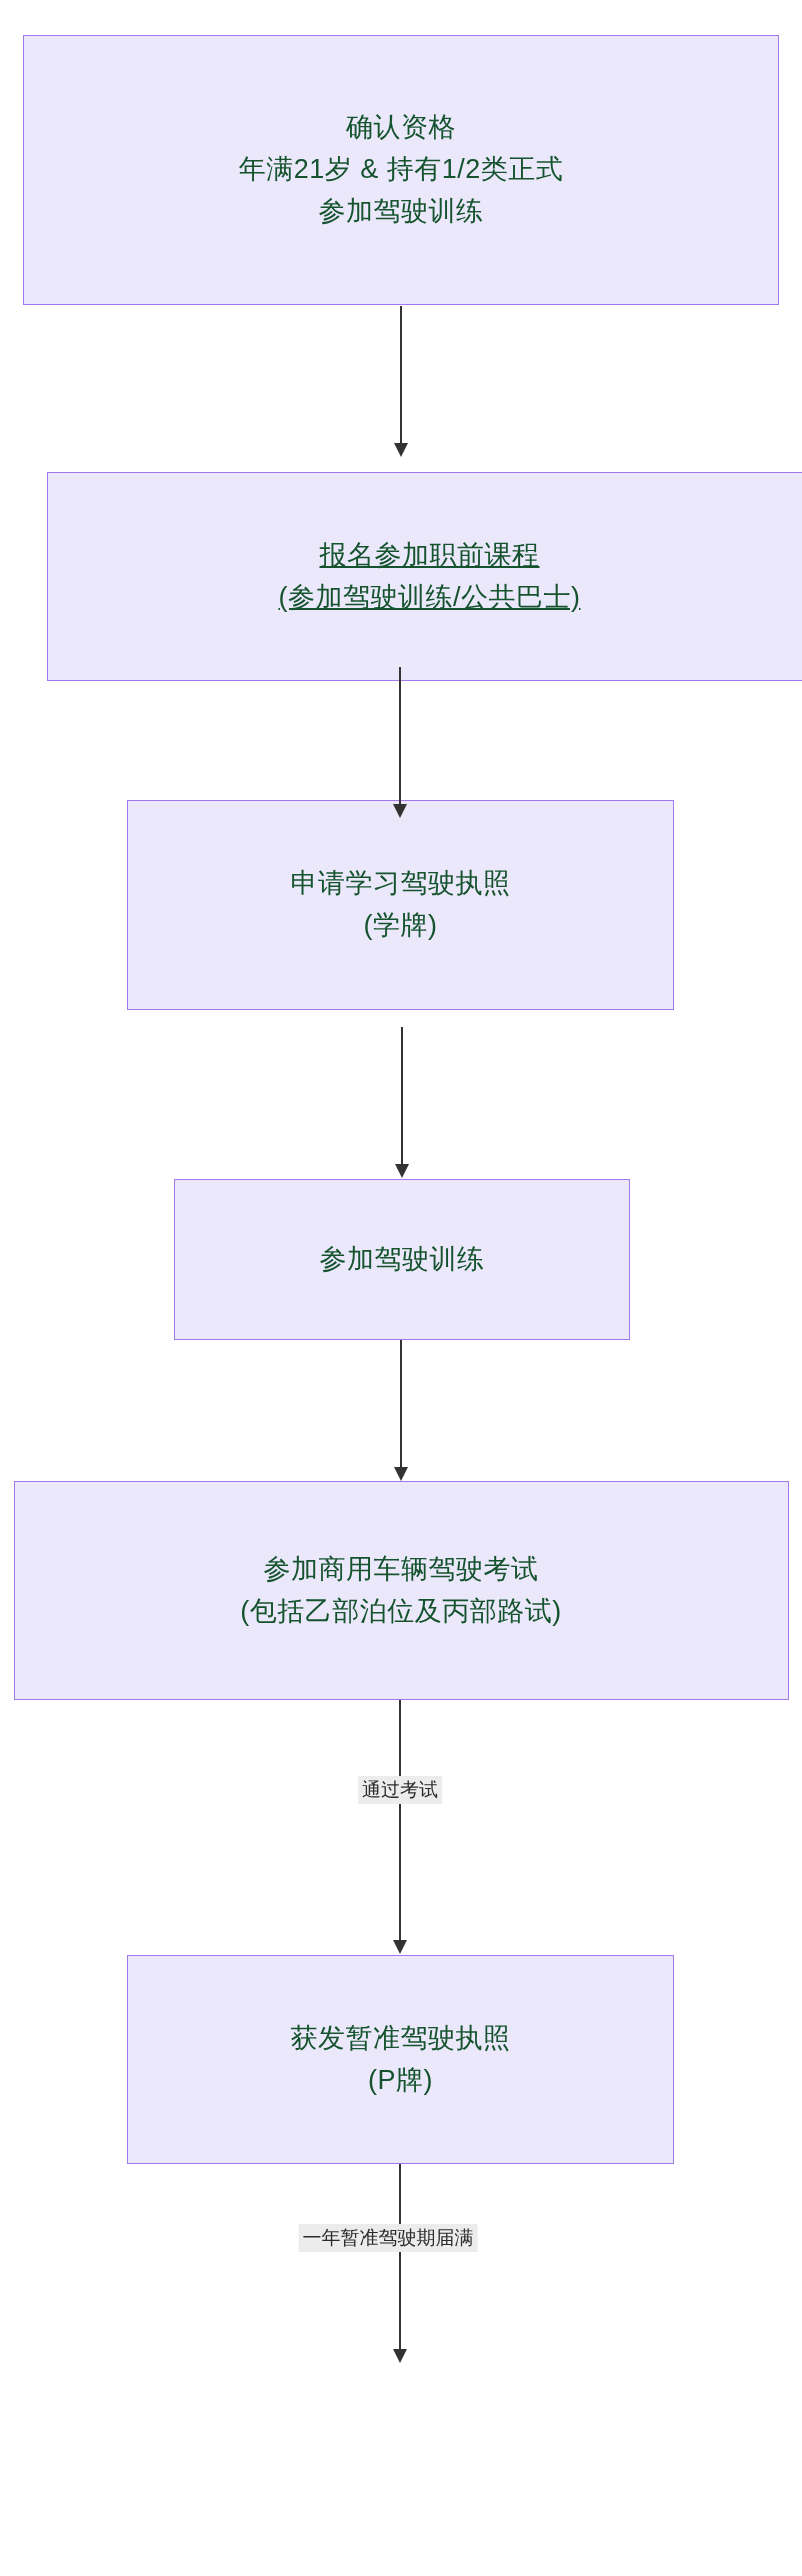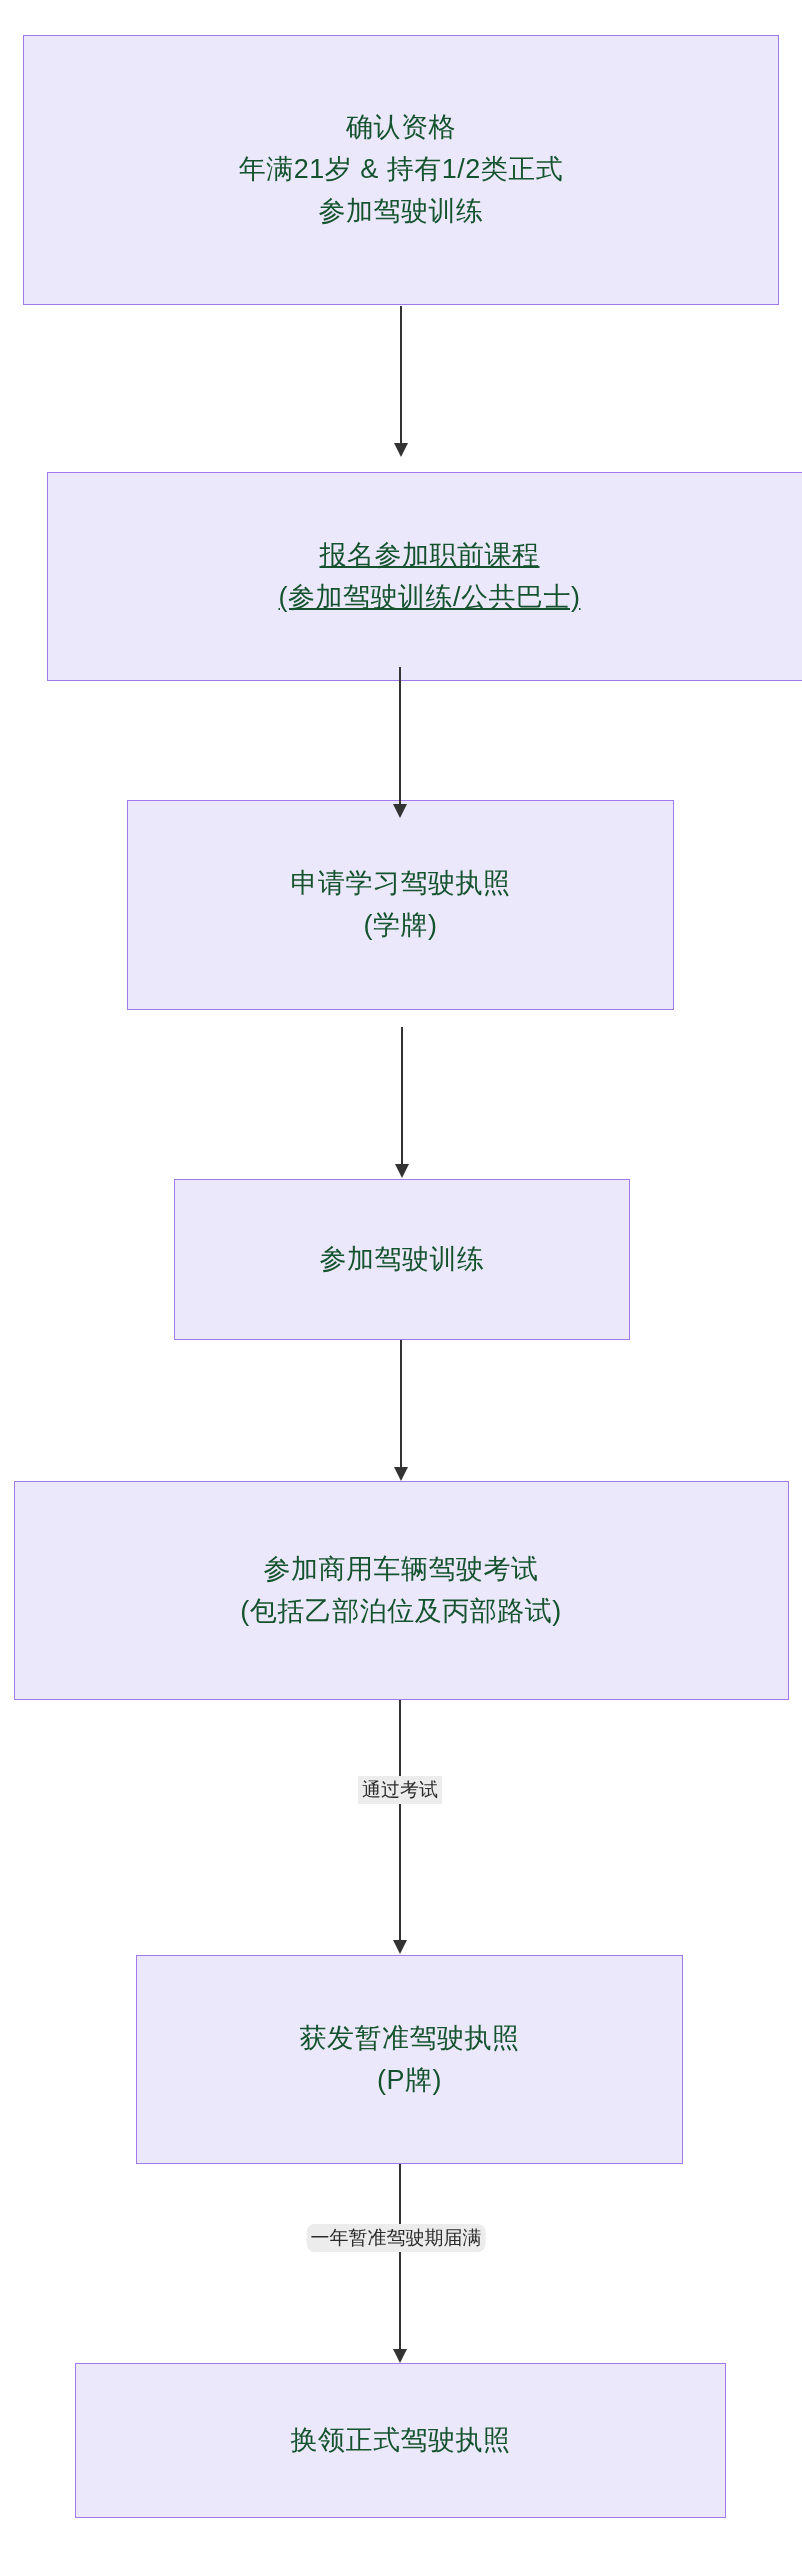--- a/index.html
+++ b/index.html
@@ -85,26 +85,23 @@
       <span class="line">申请学习驾驶执照</span>
       <span class="line">(学牌)</span>
     </div>
     <div class="node" style="left: 174px; top: 1179px; width: 456px; height: 161px;">
       <span class="line">参加驾驶训练</span>
     </div>
     <div class="node" style="left: 13.6px; top: 1481px; width: 775px; height: 219px;">
       <span class="line">参加商用车辆驾驶考试</span>
       <span class="line">(包括乙部泊位及丙部路试)</span>
     </div>
-    <div class="node" style="left: 136px; top: 1955px; width: 547px; height: 209px;">
+    <div class="node" style="left: 127px; top: 1955px; width: 547px; height: 209px;">
       <span class="line">获发暂准驾驶执照</span>
       <span class="line">(P牌)</span>
-    </div>
-    <div class="node" style="left: 75px; top: 2363px; width: 651px; height: 155px;">
-      <span class="line">换领正式驾驶执照</span>
     </div>
     <div class="edge" style="left: 401px; top: 306px; width: 0px; height: 151px;">
       <div class="stem" style="left: -1px; height: 138px;"></div>
       <div class="head" style="top: 137px;"></div>
     </div>
     <div class="edge" style="left: 400px; top: 667px; width: 0px; height: 151px;">
       <div class="stem" style="left: -1px; height: 138px;"></div>
       <div class="head" style="top: 137px;"></div>
     </div>
     <div class="edge" style="left: 402px; top: 1027px; width: 0px; height: 151px;">
@@ -117,15 +114,15 @@
     </div>
     <div class="edge" style="left: 400px; top: 1700px; width: 0px; height: 254px;">
       <div class="stem" style="left: -1px; height: 241px;"></div>
       <div class="head" style="top: 240px;"></div>
     </div>
     <div class="edge-label" style="left: 400px; top: 1776px;">通过考试</div>
     <div class="edge" style="left: 400px; top: 2164px; width: 0px; height: 200px;">
       <div class="stem" style="left: -1px; height: 186px;"></div>
       <div class="head" style="top: 185px;"></div>
     </div>
-    <div class="edge-label" style="left: 396px; top: 2224px; border-radius: 8px;">一年暂准驾驶期届满</div>
+    <div class="edge-label" style="left: 388px; top: 2224px;">一年暂准驾驶期届满</div>
   </div>
 
 
 </body></html>

